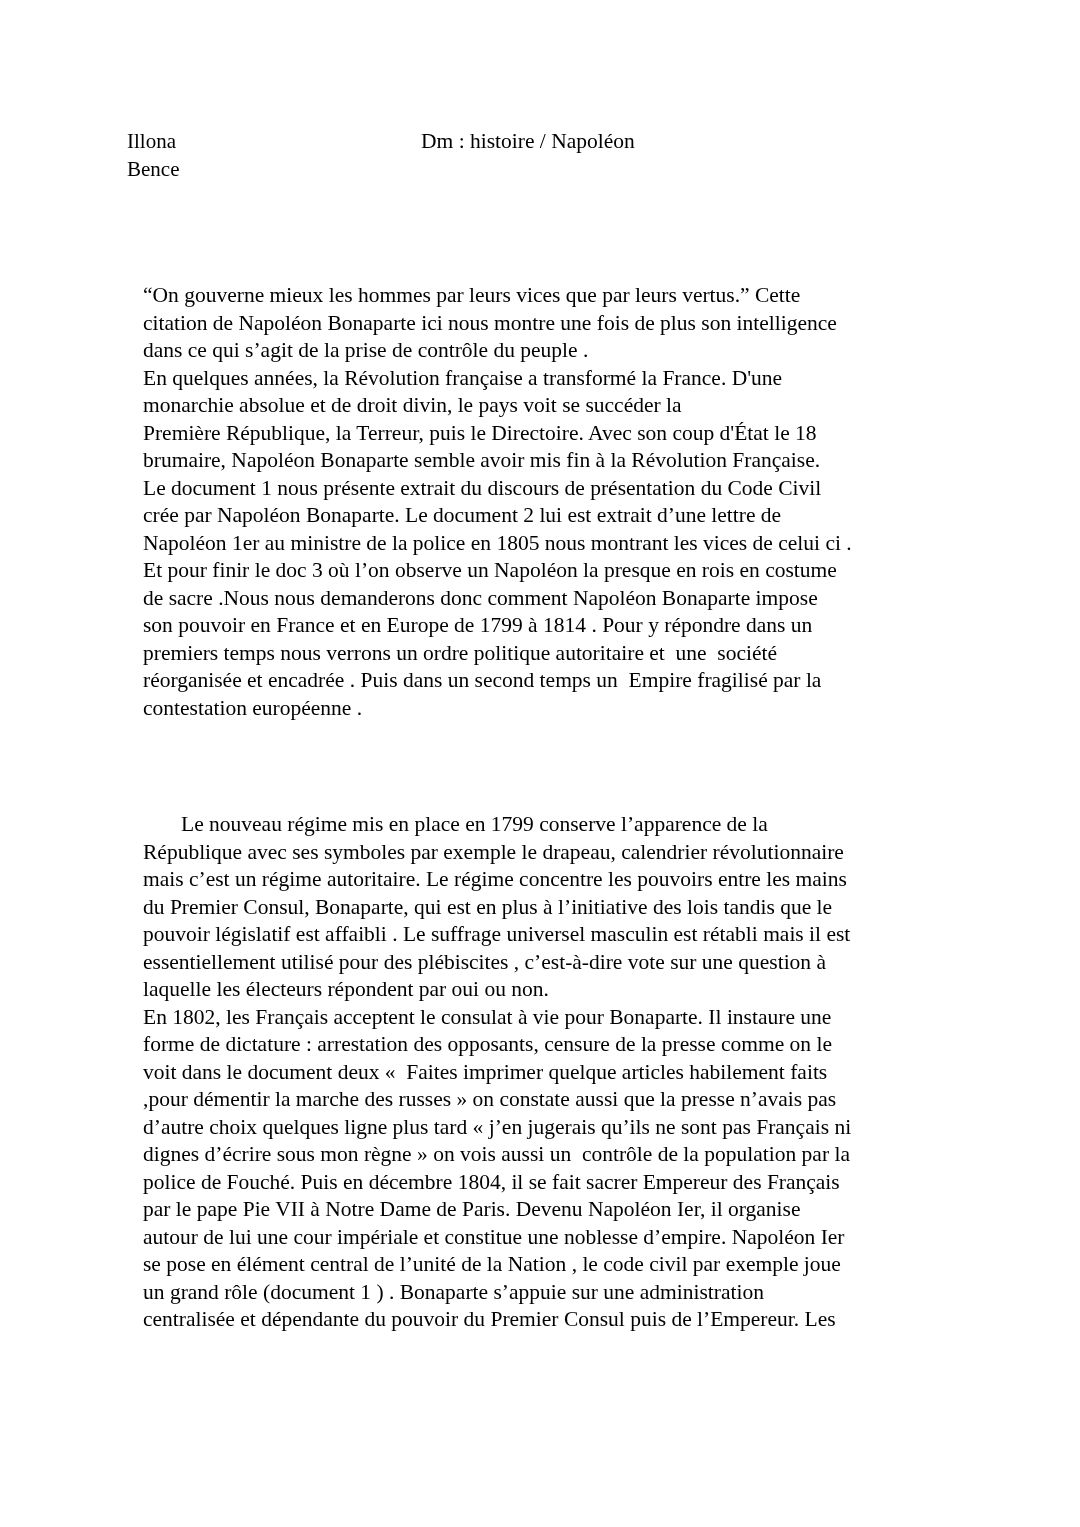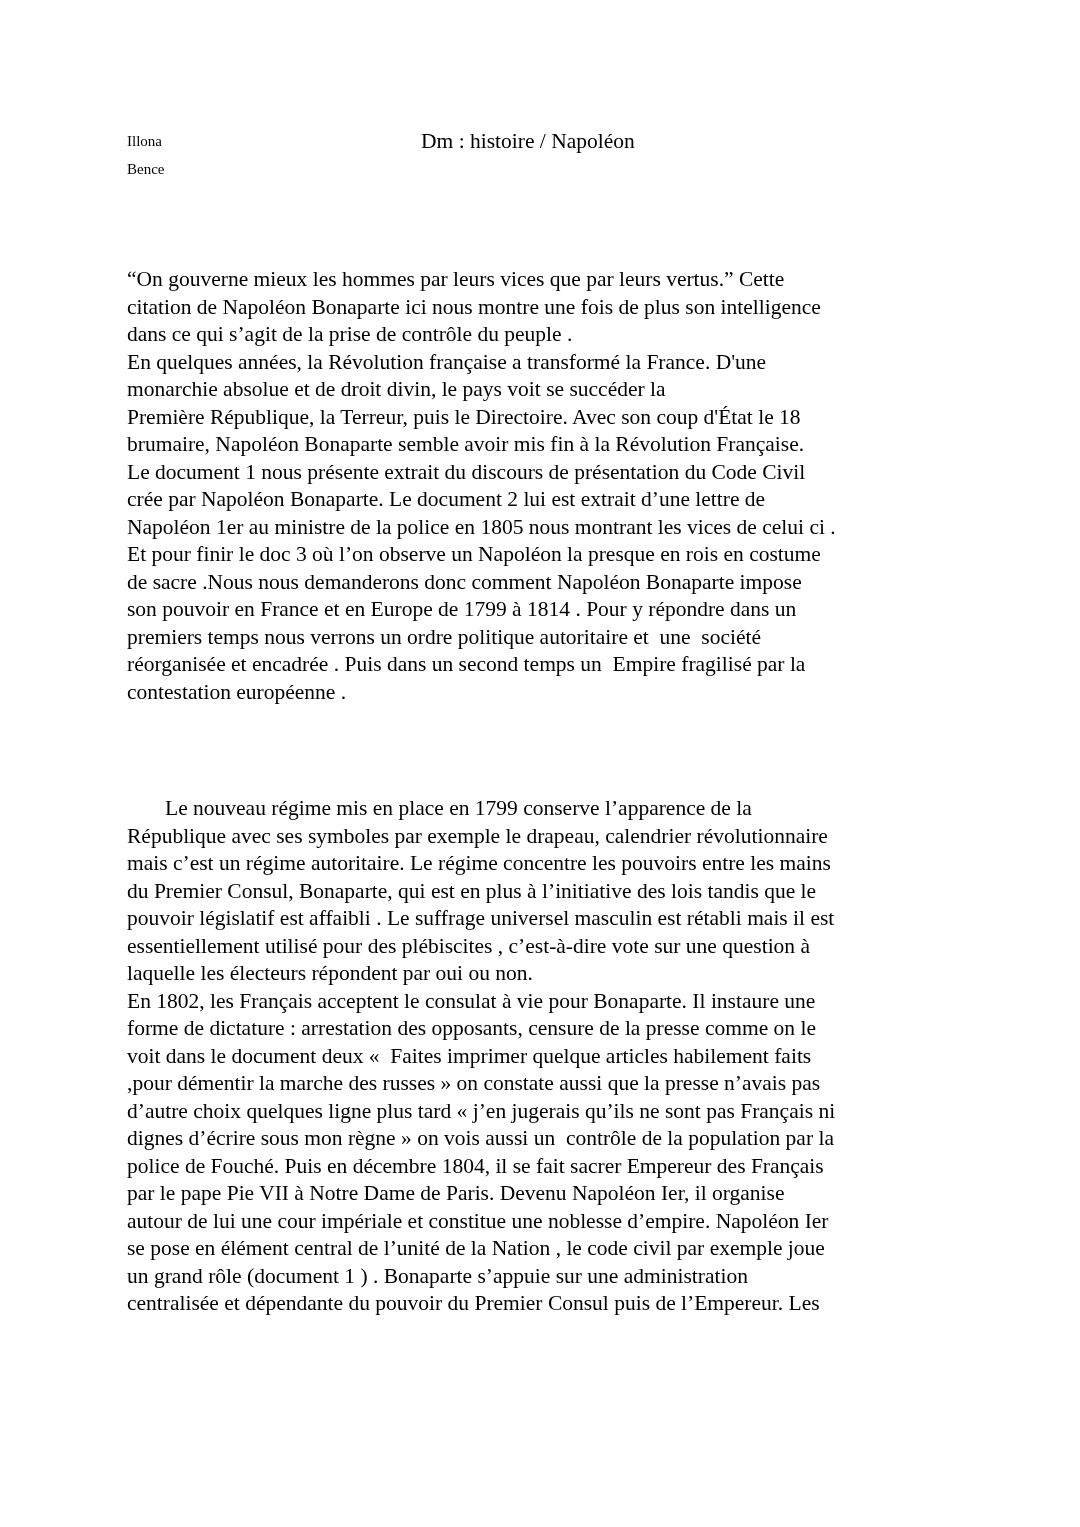--- a/index.html
+++ b/index.html
@@ -29,21 +29,21 @@
     position: absolute;
     left: 127px;
     top: 128px;
     width: 840px;
     height: 60px;
   }
   .author-block {
     position: absolute;
     left: 0;
     top: 0;
-    font-size: 15px;
+    font-size: 21px;
     line-height: 27.5px;
     white-space: pre-line;
   }
   .doc-title {
     position: absolute;
     left: 294px;
     top: 0;
     font-size: 21.5px;
     line-height: 27.5px;
     white-space: nowrap;
@@ -55,21 +55,21 @@
     position: absolute;
     left: 127px;
     width: 838px;
     font-size: 21.5px;
     line-height: 27.5px;
   }
   #intro-section { top: 266px; }
   #development-section { top: 795px; }
 
   .para {
-    margin: 0;
+    margin: 16px;
     white-space: pre-wrap;
     word-spacing: 0px;
   }
   .para.indented {
     text-indent: 38px;
   }
 </style>
 </head>
 <body>
 

